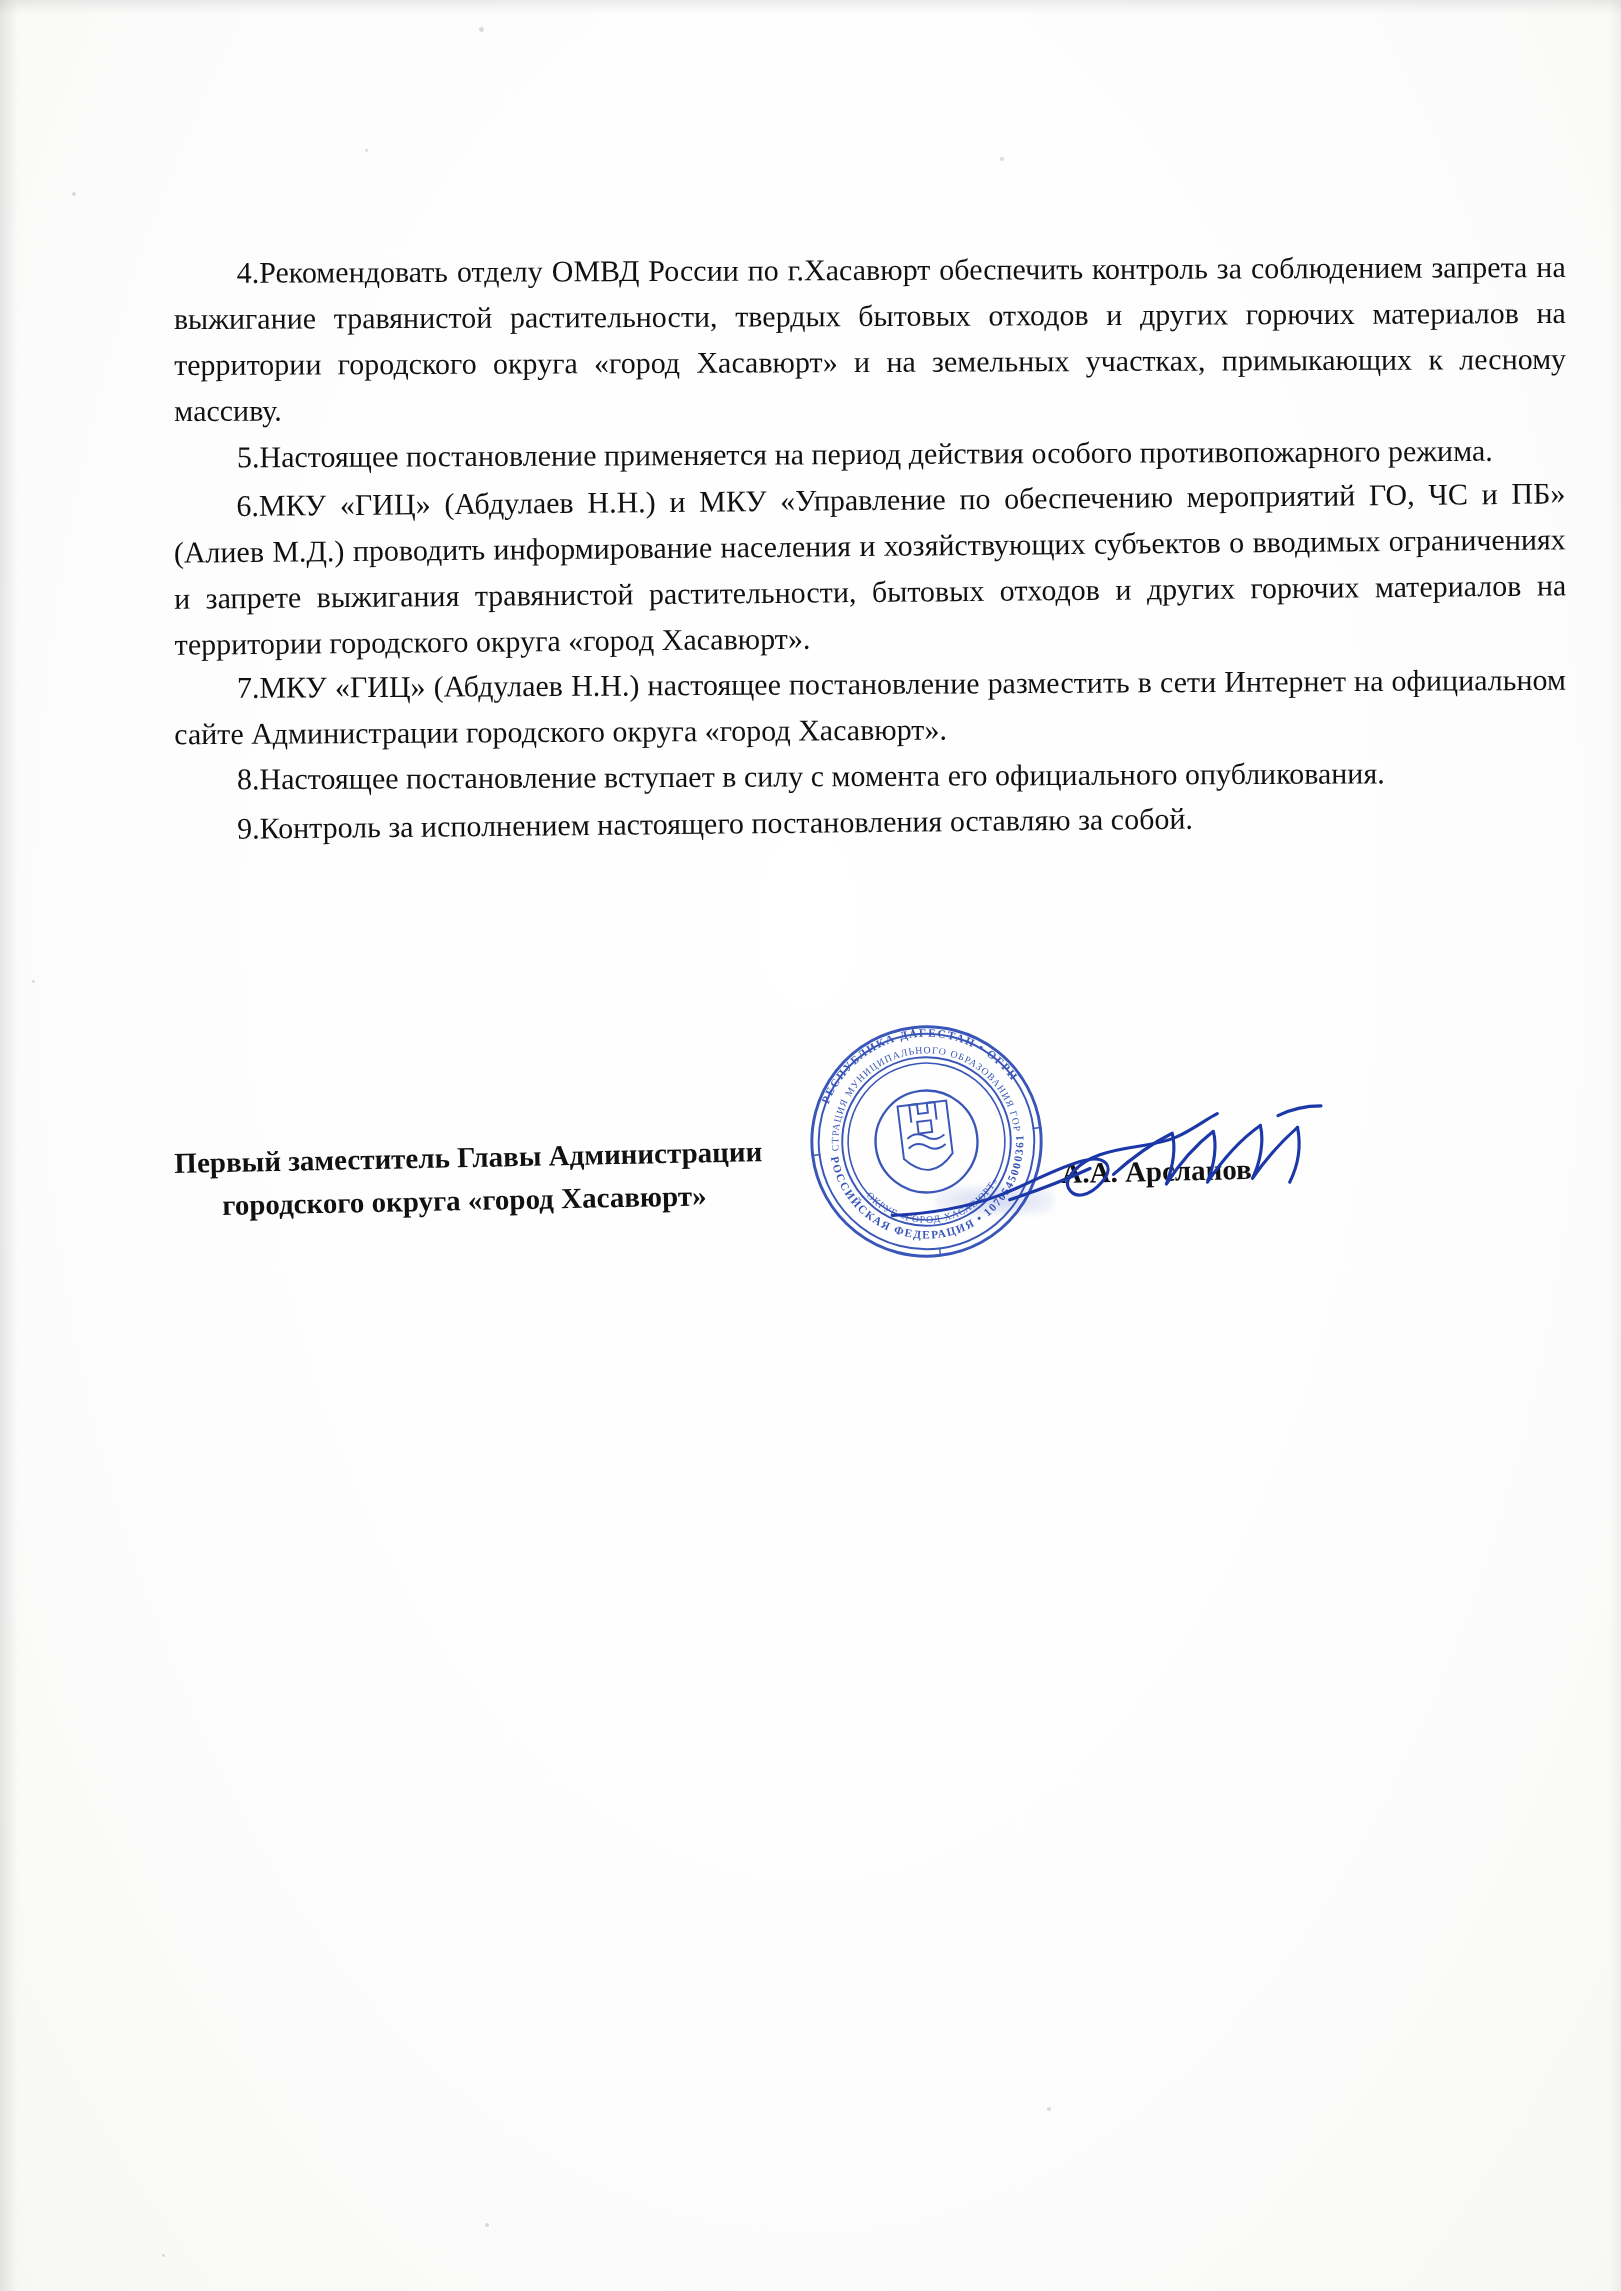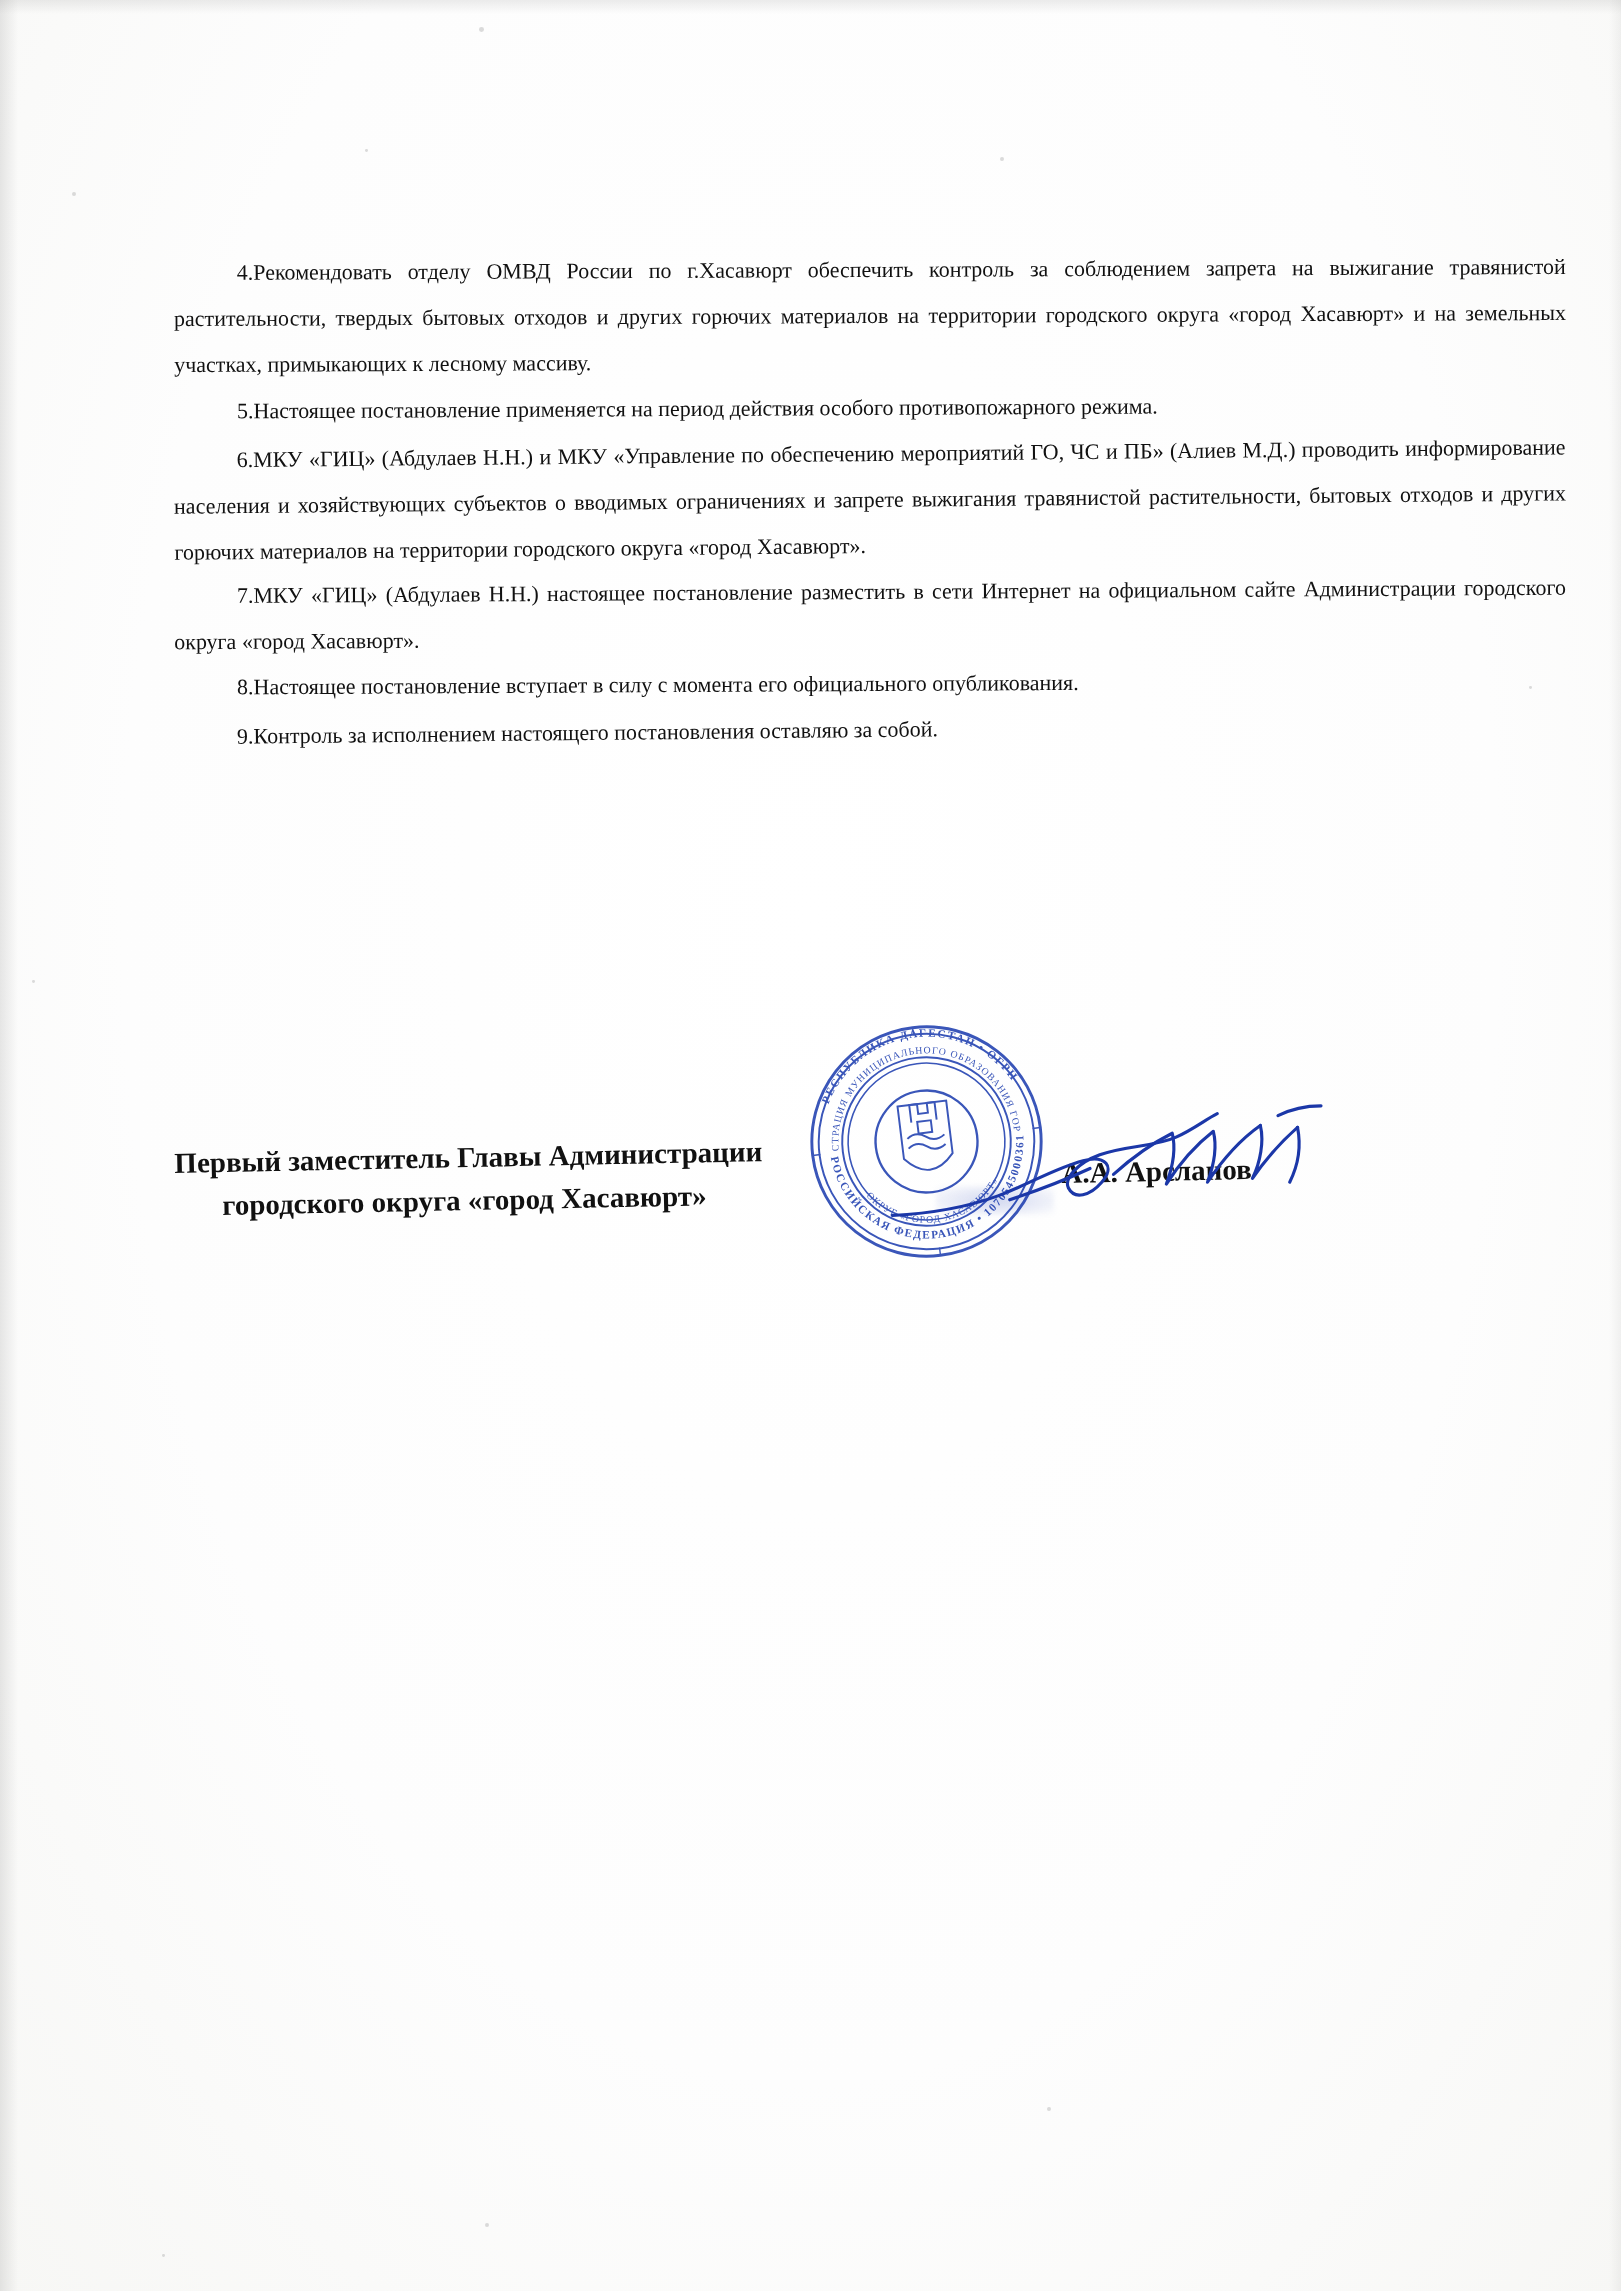--- a/index.html
+++ b/index.html
@@ -51,21 +51,21 @@
     background: #bdbdbd;
     border-radius: 50%;
     opacity: .55;
   }
 
   .body-text {
     position: absolute;
     left: 174px;
     top: 247px;
     width: 1392px;
-    font-size: 22px;
+    font-size: 30px;
     line-height: 46px;
     text-align: justify;
     text-justify: inter-word;
   }
   .body-text p {
     margin: 0;
     text-indent: 63px;
     
   }
 

